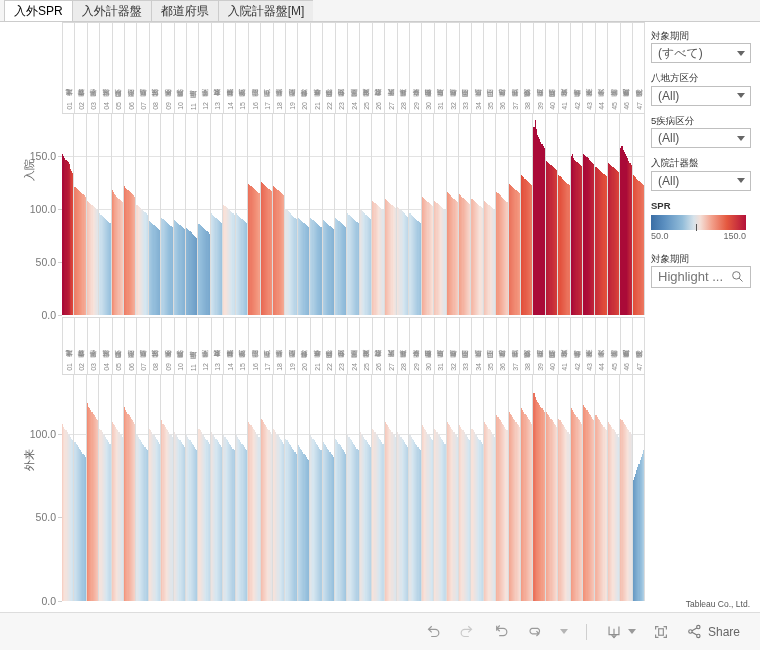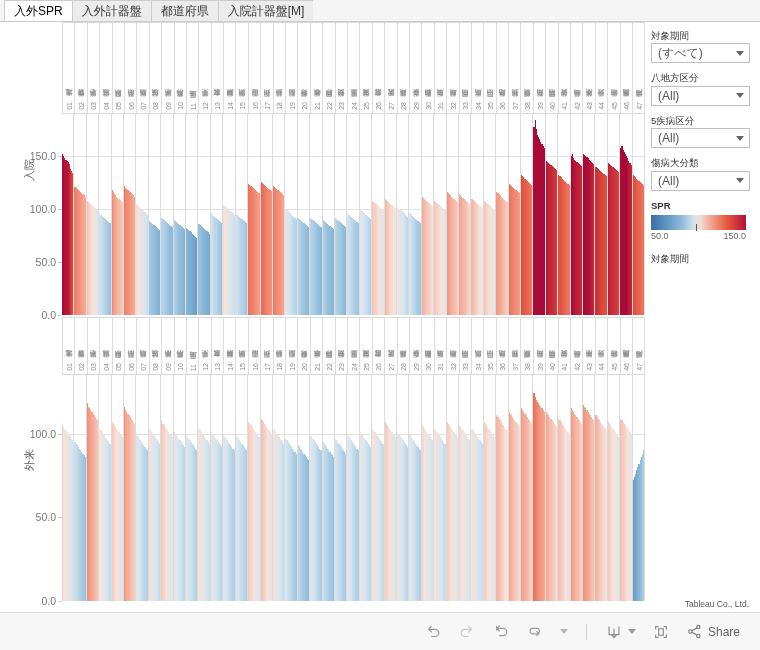--- a/index.html
+++ b/index.html
@@ -1655,40 +1655,47 @@
 
       <div class="filter">
         <div class="flabel">5疾病区分</div>
         <div class="fselect">
           <span>(All)</span>
           <span class="caret"></span>
         </div>
       </div>
 
       <div class="filter">
-        <div class="flabel">傷病大分類</div>
+        <div class="flabel">入院計器盤</div>
         <div class="fselect">
           <span>(All)</span>
           <span class="caret"></span>
         </div>
       </div>
 
       <div class="legend">
         <div class="legend-title">SPR</div>
         <div class="gradbar">
           <div class="gradtick"></div>
         </div>
         <div class="gradlabels">
           <span>50.0</span>
           <span>150.0</span>
         </div>
       </div>
 
       <div class="filter" style="margin-top:12px;">
         <div class="flabel">対象期間</div>
+        <div class="hlbox">
+          <span>Highlight ...</span>
+          <svg width="13" height="13" viewBox="0 0 16 16">
+            <circle cx="6.6" cy="6.6" r="4.6" fill="none" stroke="#777" stroke-width="1.2"></circle>
+            <line x1="10" y1="10" x2="14.2" y2="14.2" stroke="#777" stroke-width="1.2"></line>
+          </svg>
+        </div>
       </div>
 
       <div class="credit">Tableau Co., Ltd.</div>
     </div>
 
   </div>
 
   <div class="toolbar">
 
     <div class="tb-right">

